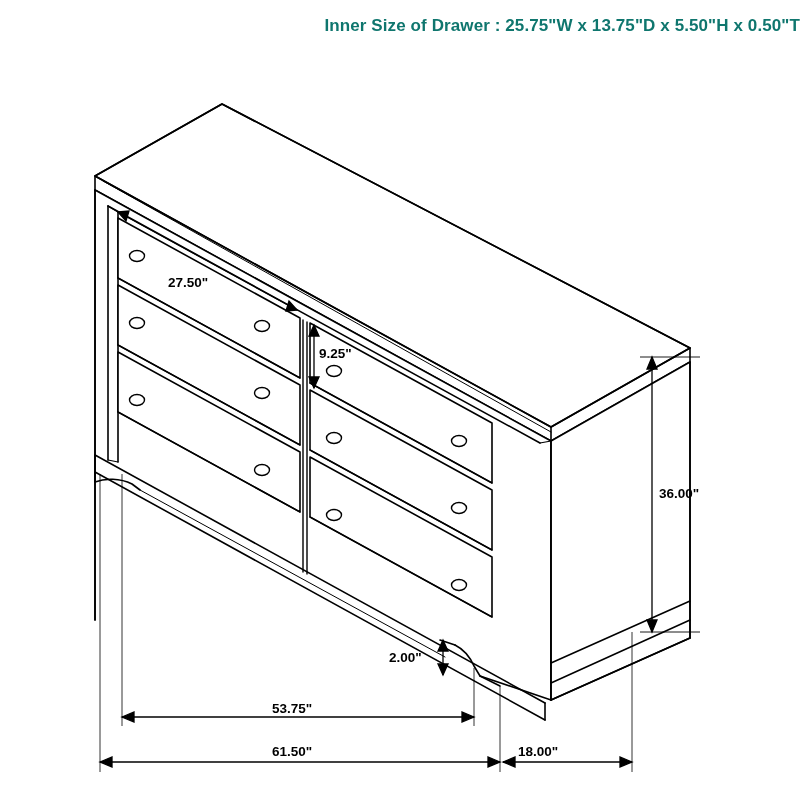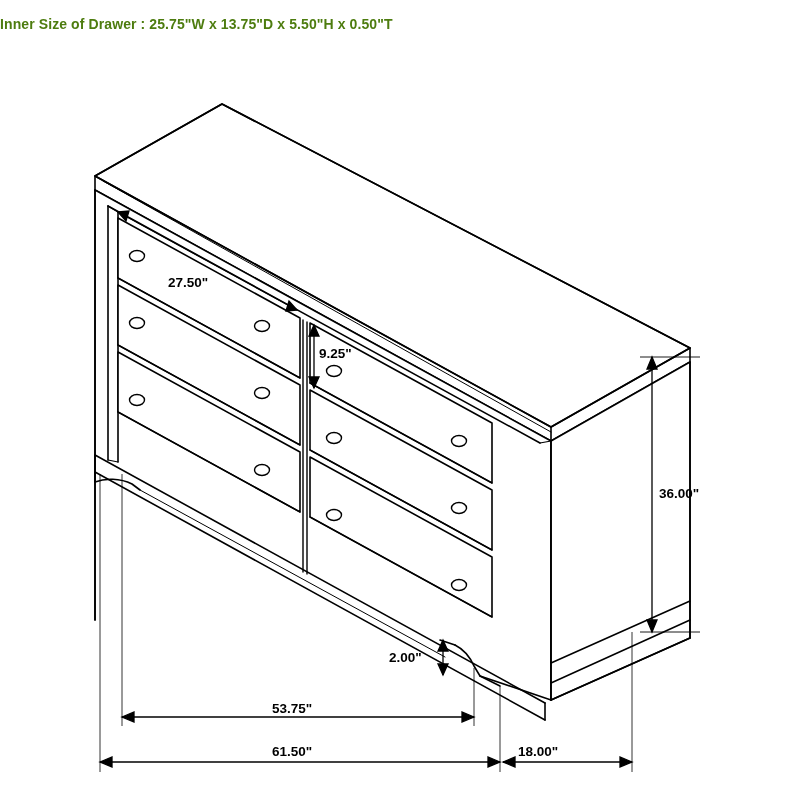--- a/index.html
+++ b/index.html
@@ -16,24 +16,24 @@
   #diagram-root {
     position: relative;
     width: 800px;
     height: 800px;
   }
   #title {
     position: absolute;
     top: 16px;
     left: 0;
     width: 800px;
-    text-align: left;
-    font-size: 14px;
+    text-align: right;
+    font-size: 17px;
     font-weight: bold;
-    color: #4d7c0f;
+    color: #0f766e;
     letter-spacing: 0.1px;
   }
   svg#drawing {
     position: absolute;
     top: 0;
     left: 0;
     width: 800px;
     height: 800px;
   }
   .dim-label {

